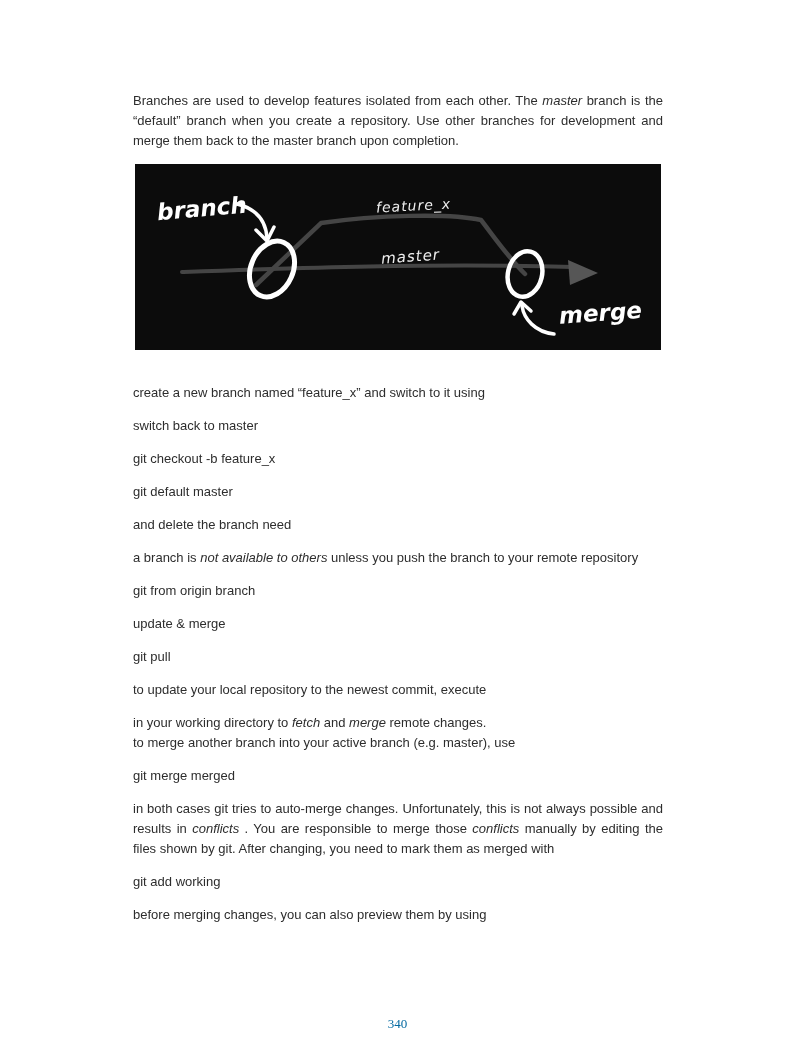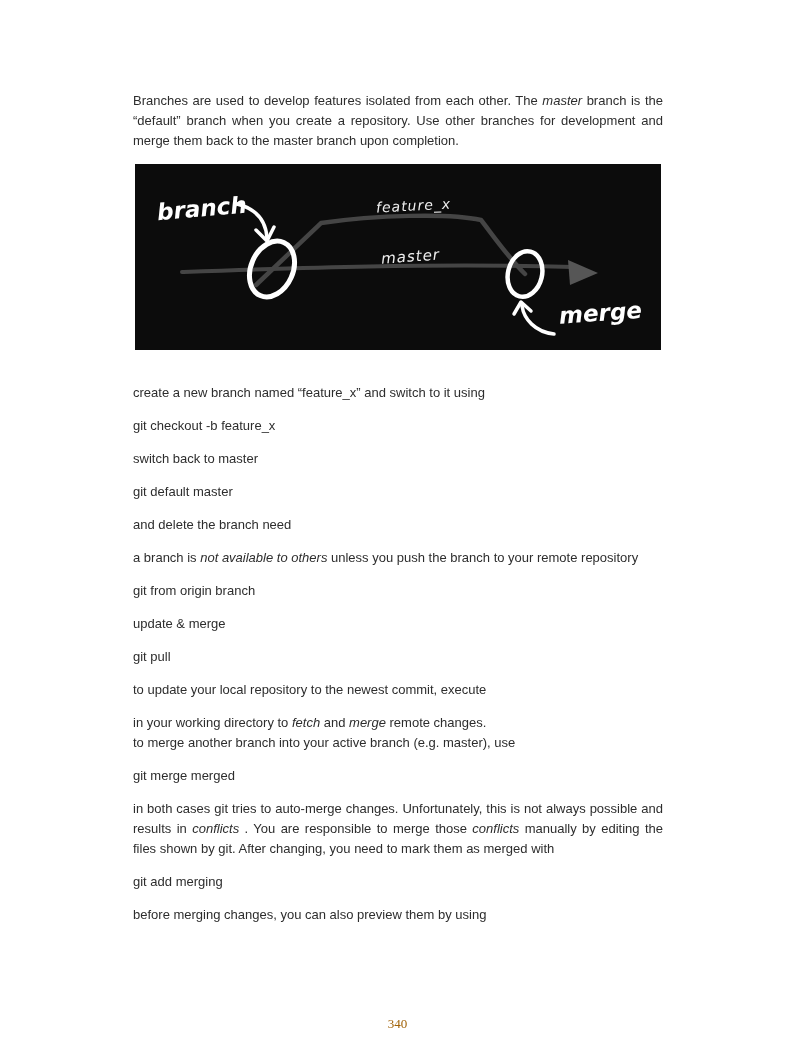--- a/index.html
+++ b/index.html
@@ -36,21 +36,21 @@
   .hand.big   { font-weight: bold; font-size: 23px; }
   .hand.small { font-size: 14px; letter-spacing: 1px; }
   .hand.mid   { font-size: 15px; letter-spacing: 1px; }
   .footer {
     position: absolute;
     left: 0; right: 0;
     top: 1016px;
     text-align: center;
     font-family: "Liberation Serif", serif;
     font-size: 13px;
-    color: #a16207;
+    color: #0369a1;
   }
 </style>
 </head>
 <body>
 
 <div class="page">
   <div class="content">
 
     <p class="justify"><span>Branches are used to develop features isolated from each other. The </span><em>master</em><span> branch is the “default” branch when you create a repository. Use other branches for development and merge them back to the master branch upon completion.</span></p>
 
@@ -74,23 +74,23 @@
         <text x="246" y="98" class="hand mid" transform="rotate(-4 270 92)" fill="#ededed">master</text>
 
         <text x="424" y="158" class="hand big" transform="rotate(-4 450 150)" fill="#ffffff">merge</text>
         <path d="M 419 170 C 400 168 389 155 387 142" fill="none" stroke-width="3.5" stroke-linecap="round" stroke="#ffffff"></path>
         <path d="M 379 150 L 386 138 L 396 147" fill="none" stroke-width="3.5" stroke-linecap="round" stroke-linejoin="round" stroke="#ffffff"></path>
       </svg>
     </div>
 
     <p>create a new branch named “feature_x” and switch to it using</p>
 
+    <p>switch back to master</p>
+
     <p>git checkout -b feature_x</p>
-
-    <p>switch back to master</p>
 
     <p>git default master</p>
 
     <p>and delete the branch need</p>
 
 
     <p><span>a branch is </span><em>not available to others</em><span> unless you push the branch to your remote repository</span></p>
 
     <p>git from origin branch</p>
 
@@ -99,21 +99,21 @@
     <p>git pull</p>
 
     <p>to update your local repository to the newest commit, execute</p>
 
     <p><span>in your working directory to </span><em>fetch</em><span> and </span><em>merge</em><span> remote changes.</span><br><span>to merge another branch into your active branch (e.g. master), use</span></p>
 
     <p>git merge merged</p>
 
     <p class="justify"><span>in both cases git tries to auto-merge changes. Unfortunately, this is not always possible and results in </span><em>conflicts</em><span> . You are responsible to merge those </span><em>conflicts</em><span> manually by editing the files shown by git. After changing, you need to mark them as merged with</span></p>
 
-    <p>git add merging</p>
+    <p>git add working</p>
 
     <p>before merging changes, you can also preview them by using</p>
 
   </div>
 
   <div class="footer">
     <span>340</span>
   </div>
 </div>
 

